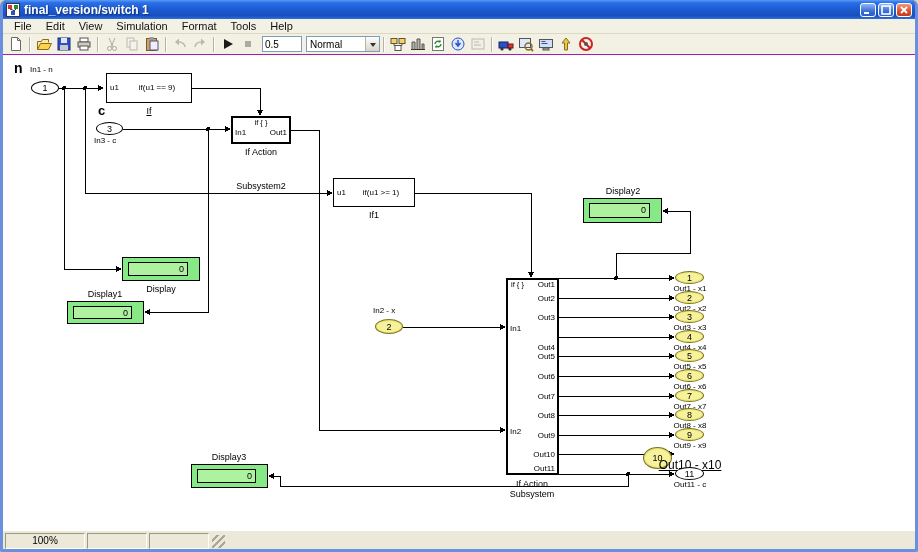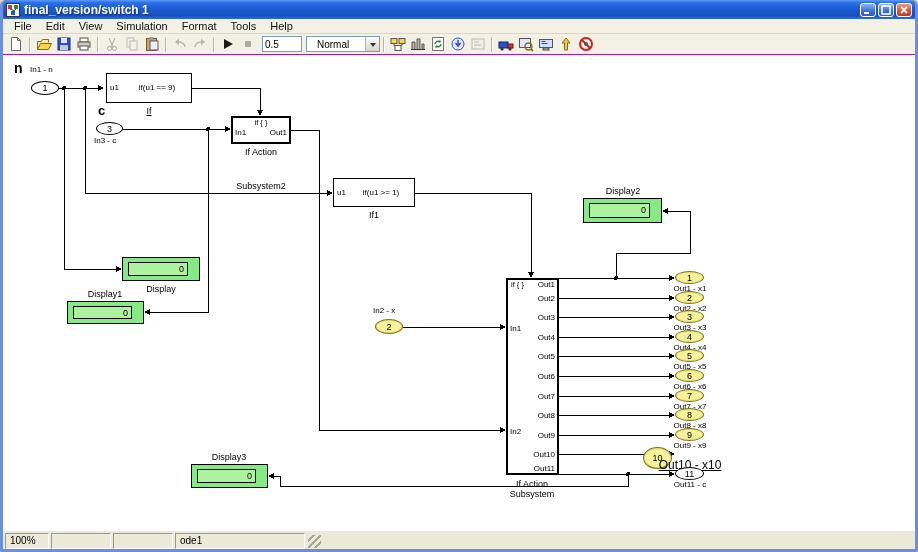--- a/index.html
+++ b/index.html
@@ -16,21 +16,21 @@
   
   .menubar{height:15px;display:flex;align-items:center;padding-left:4px;background:#f3f1e4;border-bottom:1px solid #dcd8c8;font-size:11px;color:#111;}
   .menu-item{padding:1px 7px;}
   
   .toolbar{height:21px;display:flex;align-items:center;padding:1px 3px;background:#f3f1e4;border-bottom:1px solid #a21caf;}
   .tbtn{width:20px;height:18px;display:flex;align-items:center;justify-content:center;}
   .tbtn.disabled{opacity:.45;filter:grayscale(1);}
   .tsep{width:2px;height:15px;border-left:1px solid #b8b4a4;border-right:1px solid #fff;margin:0 3px;}
   .stoptime{width:40px;height:16px;border:1px solid #7f9db9;font-size:10px;padding:0 2px;font-family:"Liberation Sans",sans-serif;margin:0 4px;}
   .combo{width:74px;height:16px;border:1px solid #7f9db9;background:#fff;display:flex;align-items:center;font-size:10px;}
-  .combo-text{flex:1;padding-left:10px;}
+  .combo-text{flex:1;padding-left:3px;}
   .combo-arrow{width:14px;height:14px;background:linear-gradient(180deg,#fdfdfb,#d8d4c8);border-left:1px solid #b8b4a4;display:flex;align-items:center;justify-content:center;}
   .combo-arrow:after{content:"";border:3px solid transparent;border-top:4px solid #333;margin-top:4px;}
   
   .canvas{position:relative;width:100%;height:476px;background:#fff;overflow:hidden;font-size:9px;}
   .wires{position:absolute;left:0;top:0;}
   .blk{position:absolute;border:1px solid #000;background:#fff;}
   .blk2{position:absolute;border:2px solid #000;background:#fff;}
   .blk-label{position:absolute;text-align:center;font-size:9px;color:#000;line-height:10px;}
   .ptxt{position:absolute;font-size:8px;line-height:8px;color:#000;}
   .oval{position:absolute;border:1px solid #000;border-radius:50%/50%;background:#fff;display:flex;align-items:center;justify-content:center;font-size:9px;}
@@ -355,21 +355,21 @@
       <div class="display-field">0</div>
     </div>
 
     <div class="blk2" style="left:503px;top:223px;width:53px;height:197px;">
       <span class="ptxt" style="left:3px;top:1px;font-size:7.5px;">if { }</span>
       <span class="ptxt" style="left:2px;top:45px;">In1</span>
       <span class="ptxt" style="left:2px;top:148px;">In2</span>
       <span class="ptxt" style="right:2px;top:1px;">Out1</span>
       <span class="ptxt" style="right:2px;top:15px;">Out2</span>
       <span class="ptxt" style="right:2px;top:34px;">Out3</span>
-      <span class="ptxt" style="right:2px;top:54px;">Out4</span>
+      <span class="ptxt" style="right:2px;top:64px;">Out4</span>
       <span class="ptxt" style="right:2px;top:73px;">Out5</span>
       <span class="ptxt" style="right:2px;top:93px;">Out6</span>
       <span class="ptxt" style="right:2px;top:113px;">Out7</span>
       <span class="ptxt" style="right:2px;top:132px;">Out8</span>
       <span class="ptxt" style="right:2px;top:152px;">Out9</span>
       <span class="ptxt" style="right:2px;top:171px;text-align:right;">Out10</span>
       <span class="ptxt" style="right:2px;top:185px;text-align:center;">Out11</span>
     </div>
     <div class="blk-label" style="left:449px;top:424px;width:160px;">
       <span style="display:block;">If Action</span>
@@ -417,20 +417,19 @@
       </div>
     <div class="blk-label" style="left:647px;top:405px;width:80px;font-size:12px;text-decoration:underline;">Out10 - x10</div>
     <div class="oval" style="left:672px;top:412px;width:29px;height:13px;">
         <span>11</span>
       </div>
     <div class="blk-label" style="left:647px;top:425px;width:80px;font-size:8px;background:#fff;">Out11 - c</div>
 
   </div>
 
   <div class="statusbar">
-    <div class="spanel" style="width:44px;">100%</div>
+    <div class="spanel" style="width:80px;text-align:center;">100%</div>
     <div class="spanel" style="width:60px;"></div>
     <div class="spanel" style="width:60px;"></div>
-    <div class="spanel" style="width:130px;">ode1</div>
     <div class="grip"></div>
   </div>
 
 </div>
 
 </body></html>

